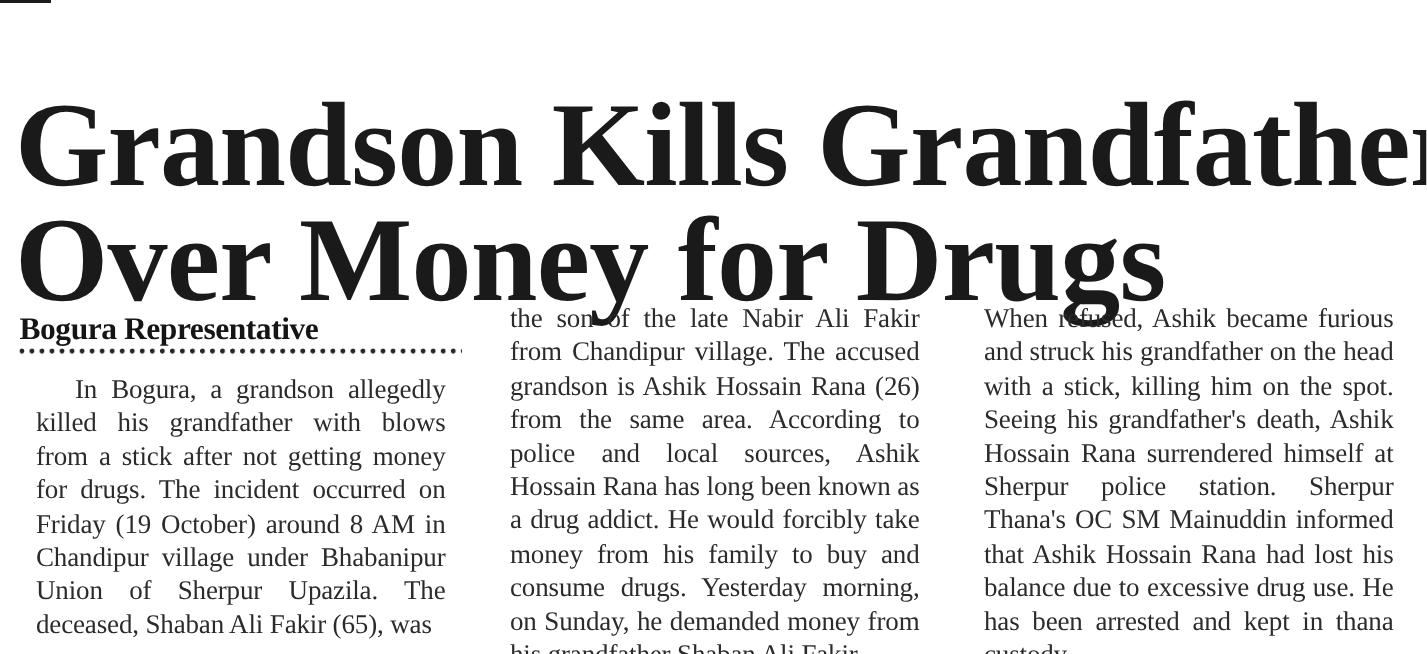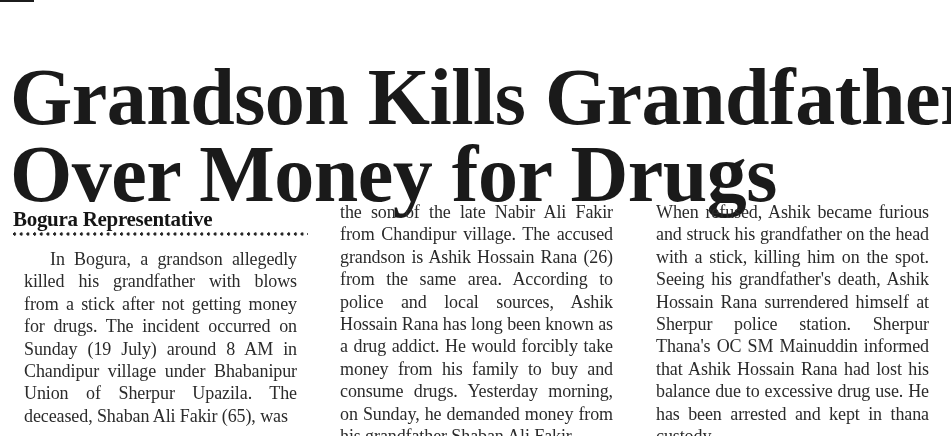--- a/index.html
+++ b/index.html
@@ -80,21 +80,21 @@
   <h1 class="headline">
     <span class="hl-line">Grandson Kills Grandfather</span>
     <span class="hl-line">Over Money for Drugs</span>
   </h1>
 
   <div class="columns">
 
     <div class="col">
       <div class="byline">Bogura Representative</div>
       <div class="dotted-rule"></div>
-      <p class="para indented">In Bogura, a grandson allegedly killed his grandfather with blows from a stick after not getting money for drugs. The incident occurred on Sunday (19 July) around 8 AM in Chandipur village under Bhabanipur Union of Sherpur Upazila. The deceased, Shaban Ali Fakir (65), was</p>
+      <p class="para indented">In Bogura, a grandson allegedly killed his grandfather with blows from a stick after not getting money for drugs. The incident occurred on Friday (19 October) around 8 AM in Chandipur village under Bhabanipur Union of Sherpur Upazila. The deceased, Shaban Ali Fakir (65), was</p>
     </div>
 
     <div class="col">
       <p class="para">the son of the late Nabir Ali Fakir from Chandipur village. The accused grandson is Ashik Hossain Rana (26) from the same area. According to police and local sources, Ashik Hossain Rana has long been known as a drug addict. He would forcibly take money from his family to buy and consume drugs. Yesterday morning, on Sunday, he demanded money from his grandfather Shaban Ali Fakir.</p>
     </div>
 
     <div class="col">
       <p class="para">When refused, Ashik became furious and struck his grandfather on the head with a stick, killing him on the spot. Seeing his grandfather's death, Ashik Hossain Rana surrendered himself at Sherpur police station. Sherpur Thana's OC SM Mainuddin informed that Ashik Hossain Rana had lost his balance due to excessive drug use. He has been arrested and kept in thana custody.</p>
     </div>
 

